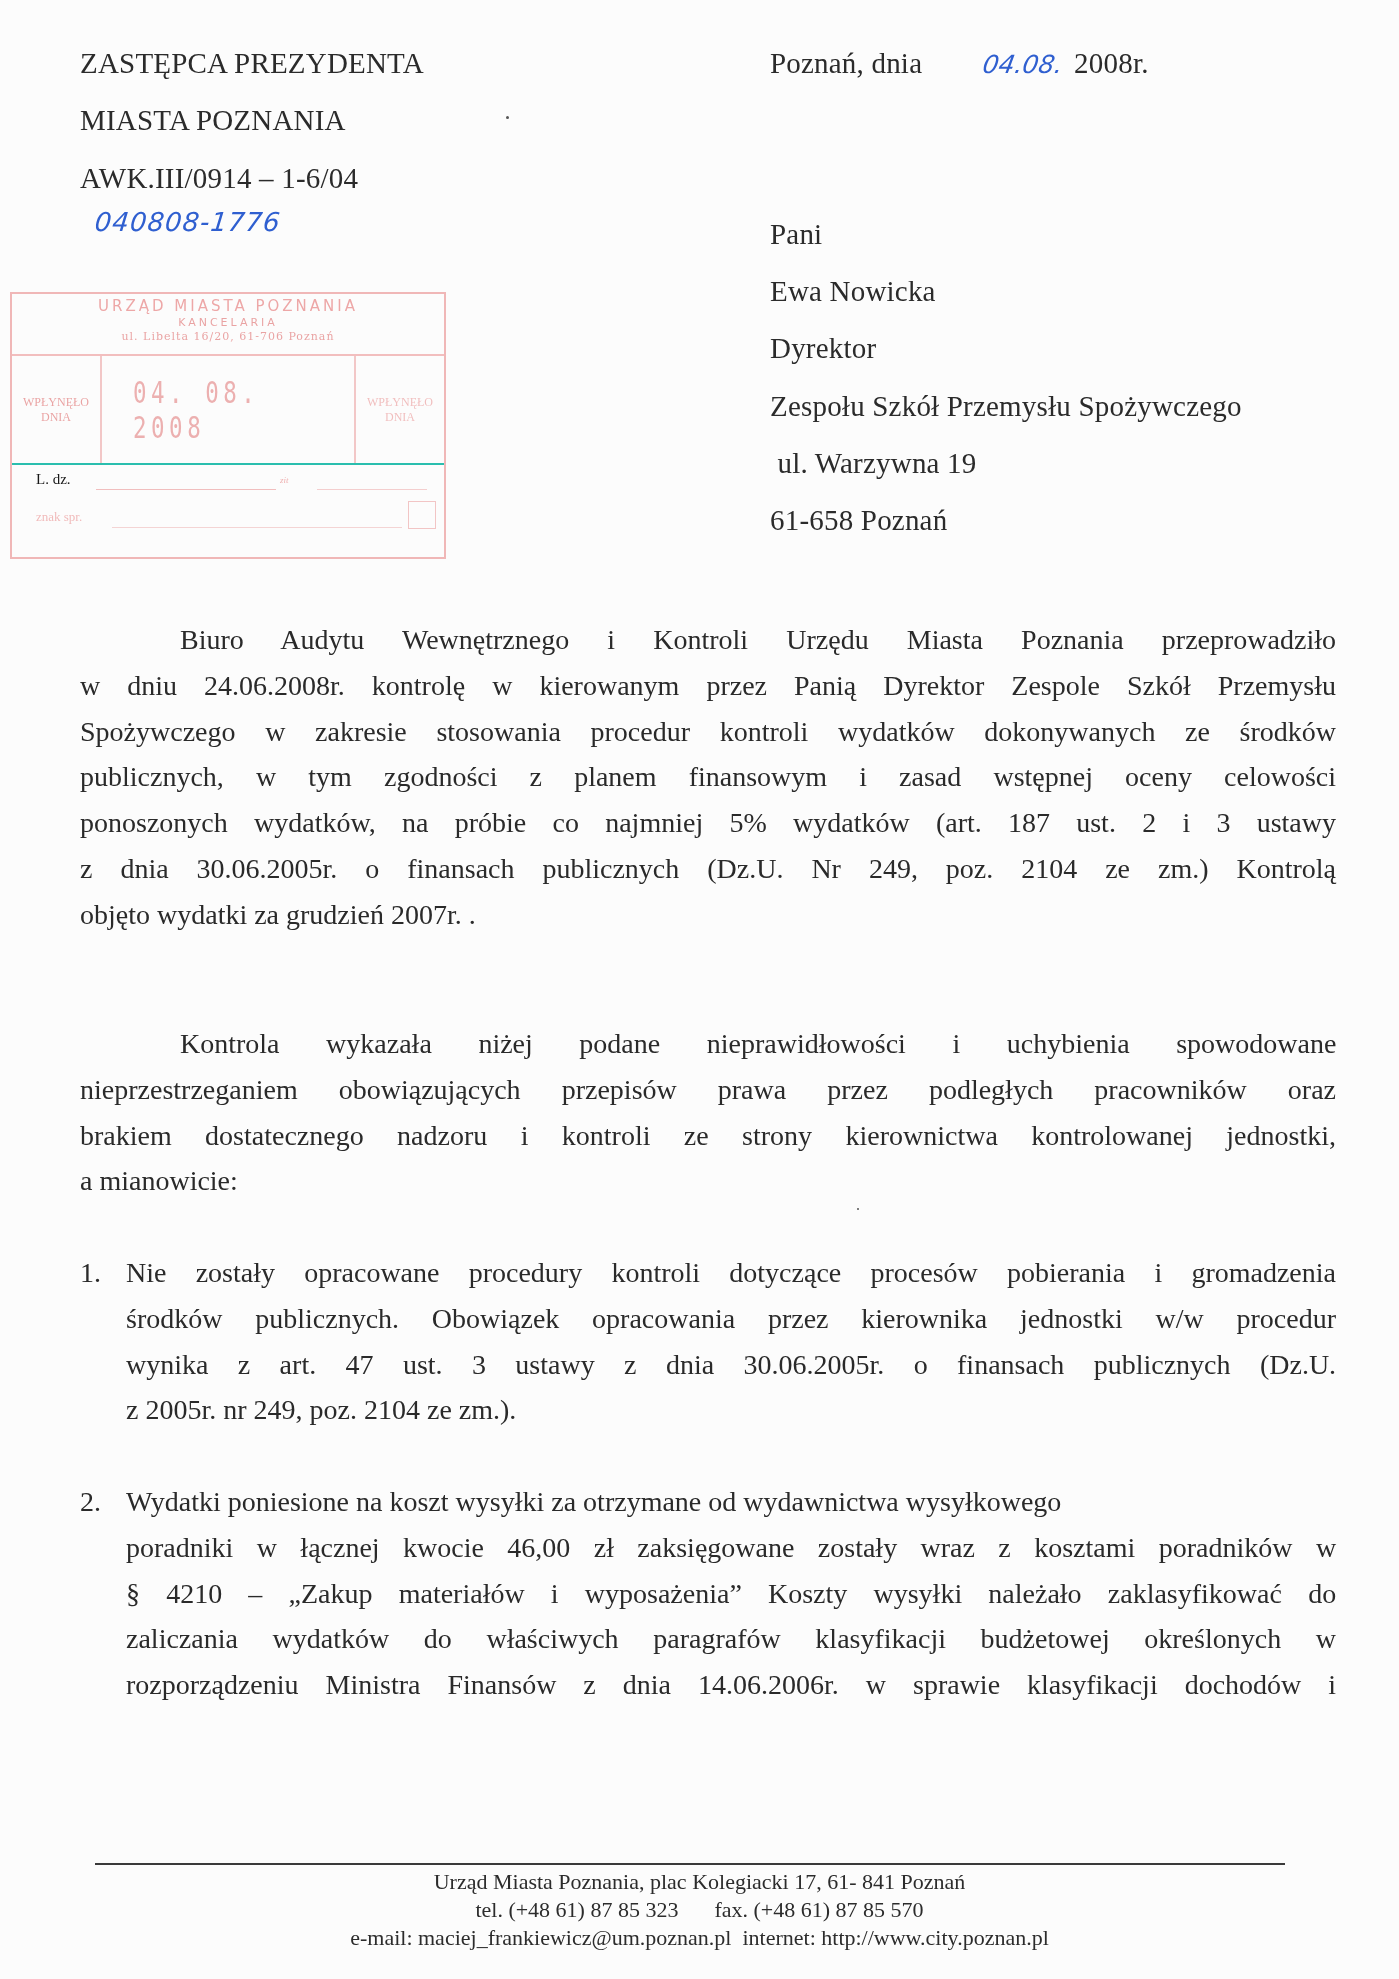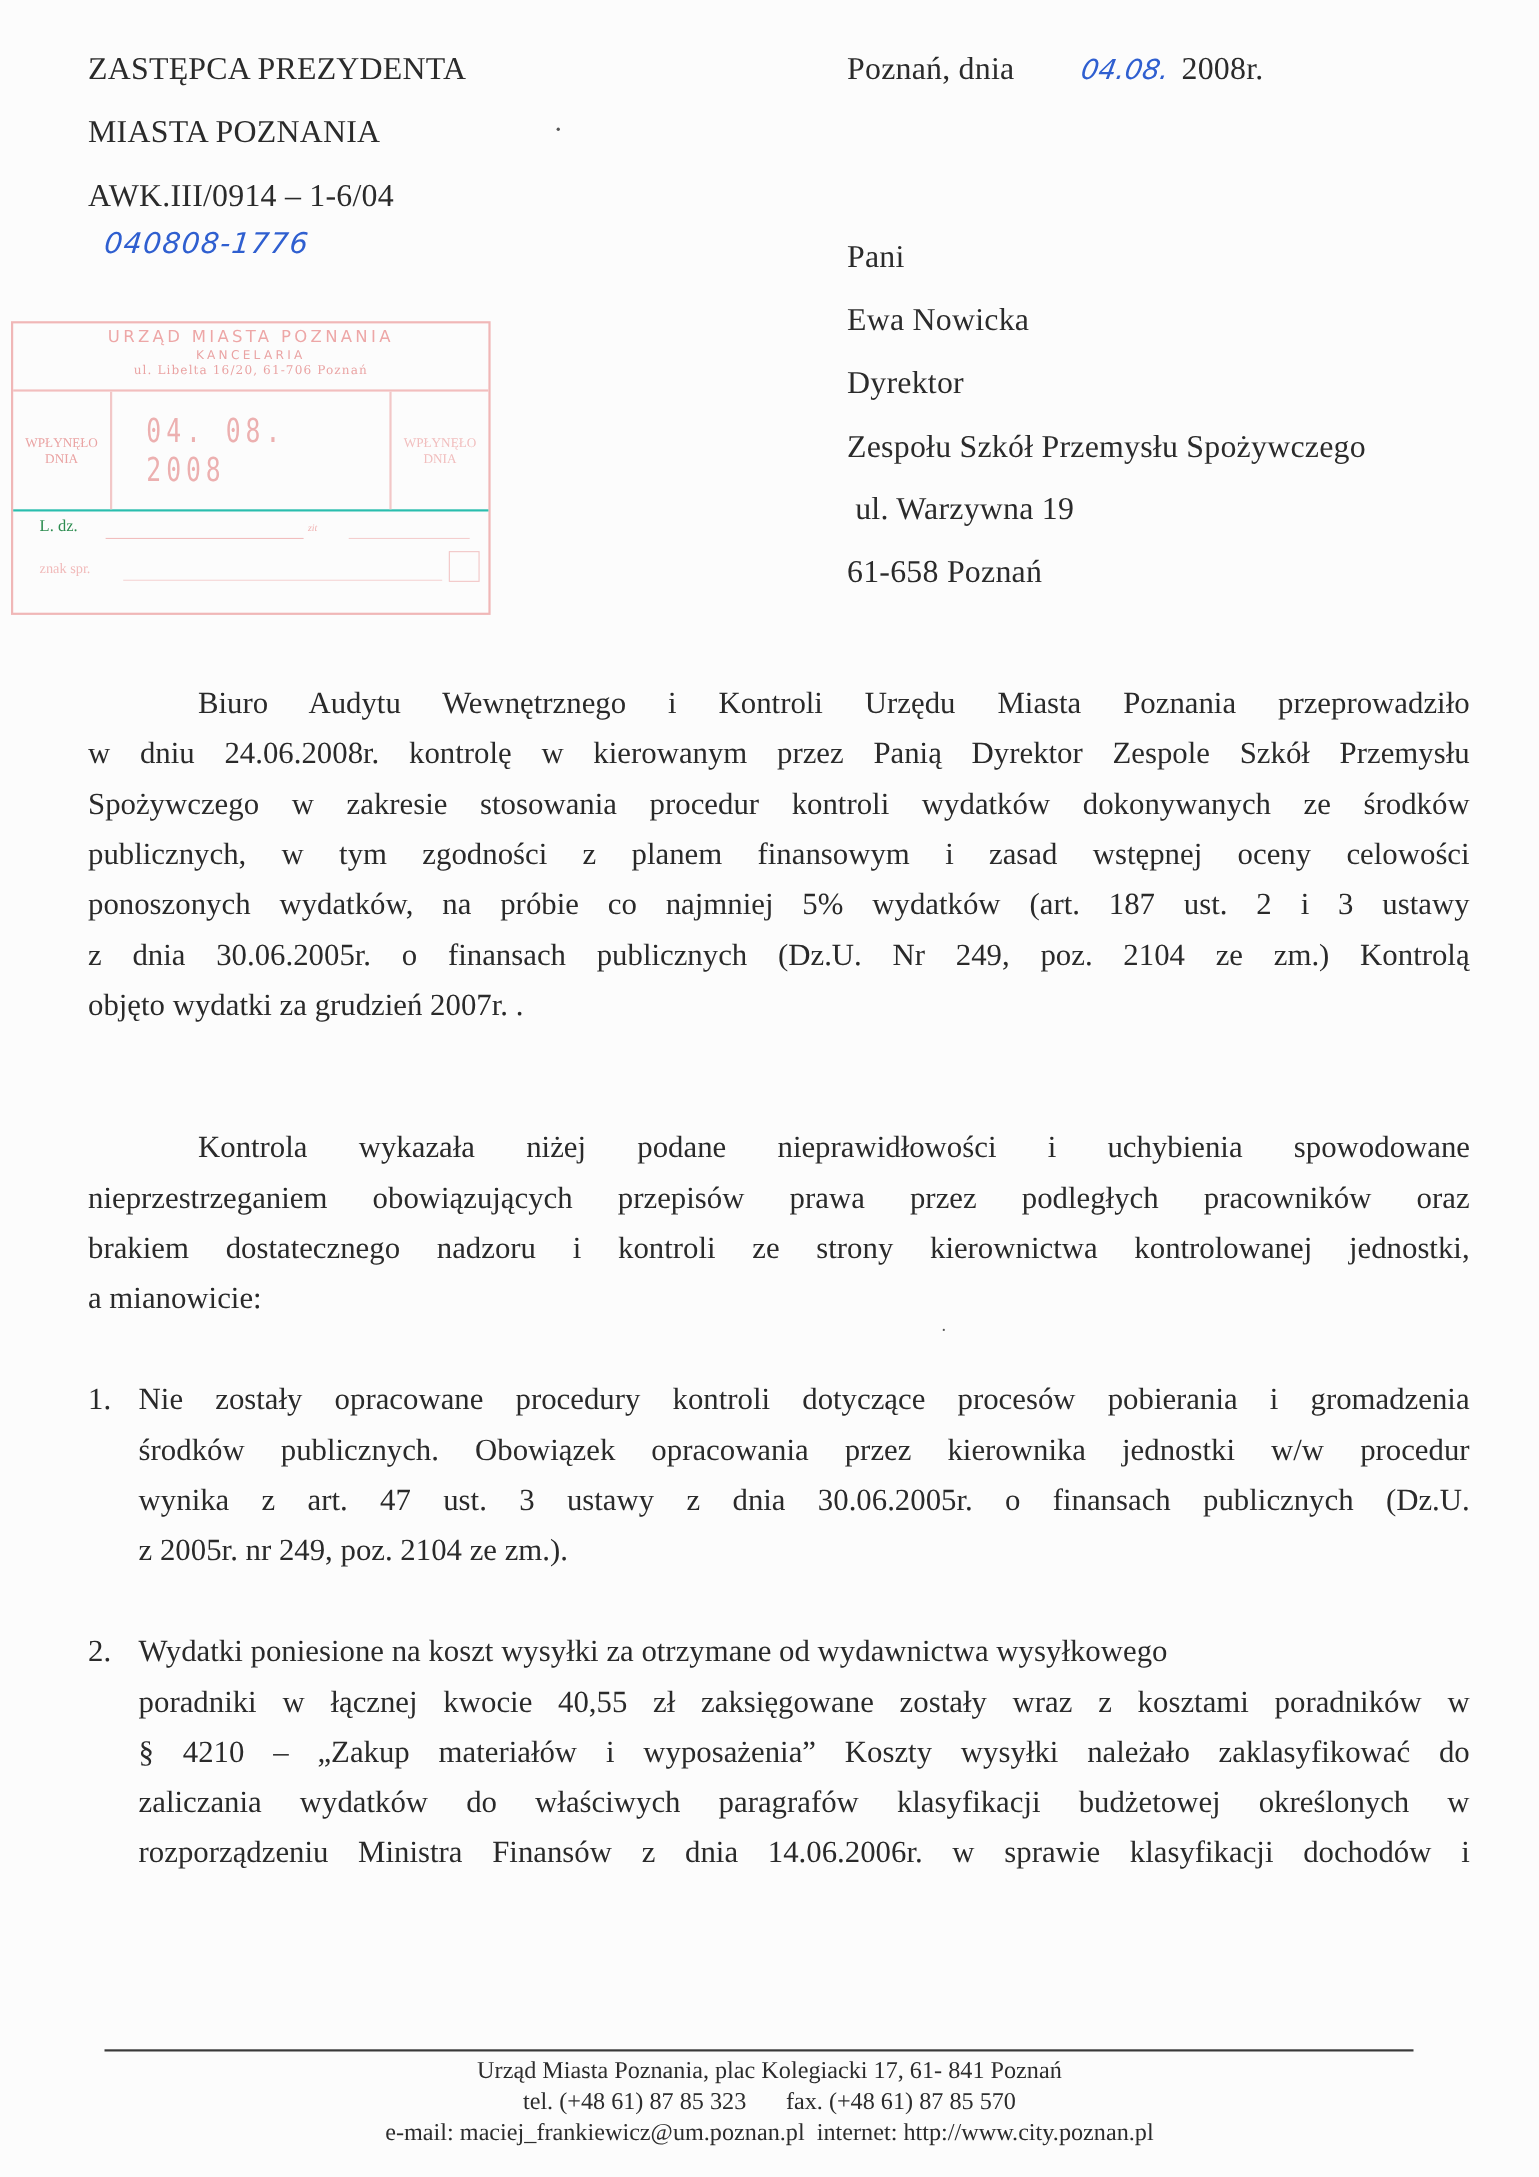--- a/index.html
+++ b/index.html
@@ -117,21 +117,21 @@
       text-align: center;
       display: flex; flex-direction: column; justify-content: center;
       line-height: 15px;
       color: #f0b8b8;
     }
     .stamp .st-bottom {
       position: absolute; left: 0; right: 0; top: 171px; bottom: 0;
       font-family: "Liberation Serif", serif;
     }
     .stamp .st-ldz {
-      position: absolute; left: 24px; top: 6px; font-size: 15px; color: #15803d;
+      position: absolute; left: 24px; top: 6px; font-size: 15px; color: #000000;
     }
     .stamp .st-ldz-line {
       position: absolute; left: 84px; top: 24px; width: 180px; height: 0;
       border-top: 1px solid #f0b8b8;
     }
     .stamp .st-ldz-line2 {
       position: absolute; left: 305px; top: 24px; width: 110px; height: 0;
       border-top: 1px solid #f4caca;
     }
     .stamp .st-mark {
@@ -300,21 +300,21 @@
       <span class="line" style="white-space: nowrap; display: block; word-spacing: 25.75px;">środków publicznych. Obowiązek opracowania przez kierownika jednostki w/w procedur</span>
       <span class="line" style="white-space: nowrap; display: block; word-spacing: 22.3846px;">wynika z art. 47 ust. 3 ustawy z dnia 30.06.2005r. o finansach publicznych (Dz.U.</span>
       <span class="line last">z 2005r. nr 249, poz. 2104 ze zm.).</span>
     </div>
   </div>
 
   <div class="list-item" style="left:80px; top:1479px; width:1256px; height:280px;">
     <span class="num">2.</span>
     <div class="txt" style="width:1210px;">
       <span class="line ragged">Wydatki poniesione na koszt wysyłki za otrzymane od wydawnictwa wysyłkowego</span>
-      <span class="line" style="white-space: nowrap; display: block; word-spacing: 16.4167px;">poradniki w łącznej kwocie 40,55 zł zaksięgowane zostały wraz z kosztami poradników w</span>
+      <span class="line" style="white-space: nowrap; display: block; word-spacing: 16.4167px;">poradniki w łącznej kwocie 46,00 zł zaksięgowane zostały wraz z kosztami poradników w</span>
       <span class="line" style="white-space: nowrap; display: block; word-spacing: 19.1818px;">§ 4210 – „Zakup materiałów i wyposażenia” Koszty wysyłki należało zaklasyfikować do</span>
       <span class="line" style="white-space: nowrap; display: block; word-spacing: 27.625px;">zaliczania wydatków do właściwych paragrafów klasyfikacji budżetowej określonych w</span>
       <span class="line" style="white-space: nowrap; display: block; word-spacing: 20px;">rozporządzeniu Ministra Finansów z dnia 14.06.2006r. w sprawie klasyfikacji dochodów i</span>
     </div>
   </div>
 
   <div class="footer-rule"></div>
   <div class="footer">
     <span class="f-line">Urząd Miasta Poznania, plac Kolegiacki 17, 61- 841 Poznań</span>
     <span class="f-line">

